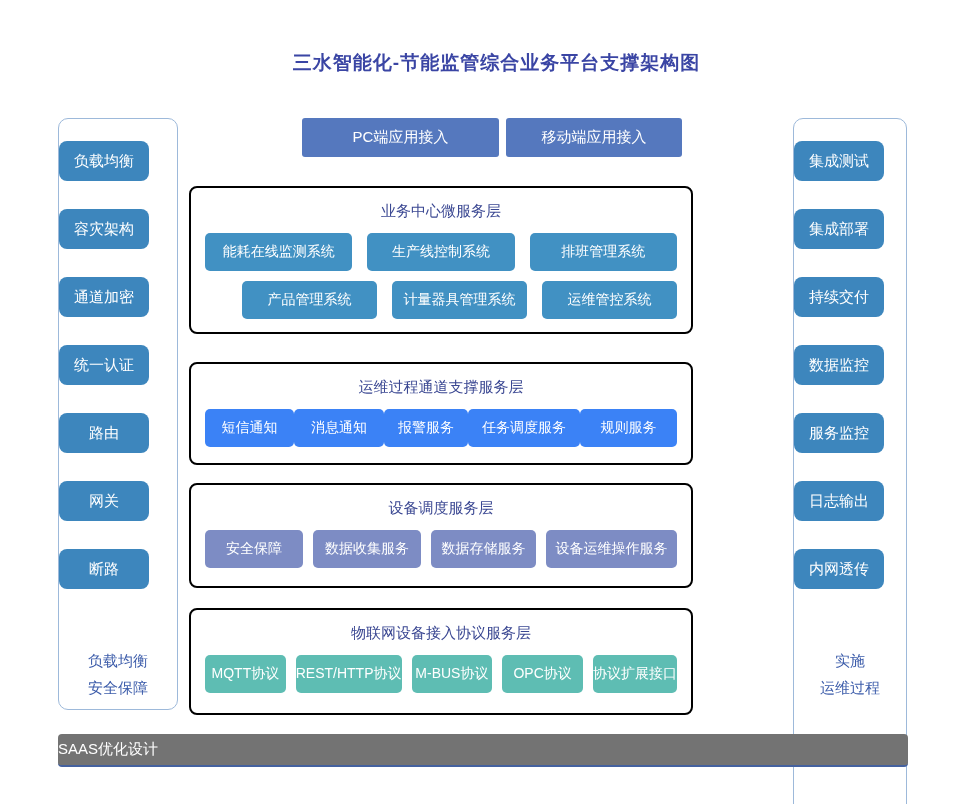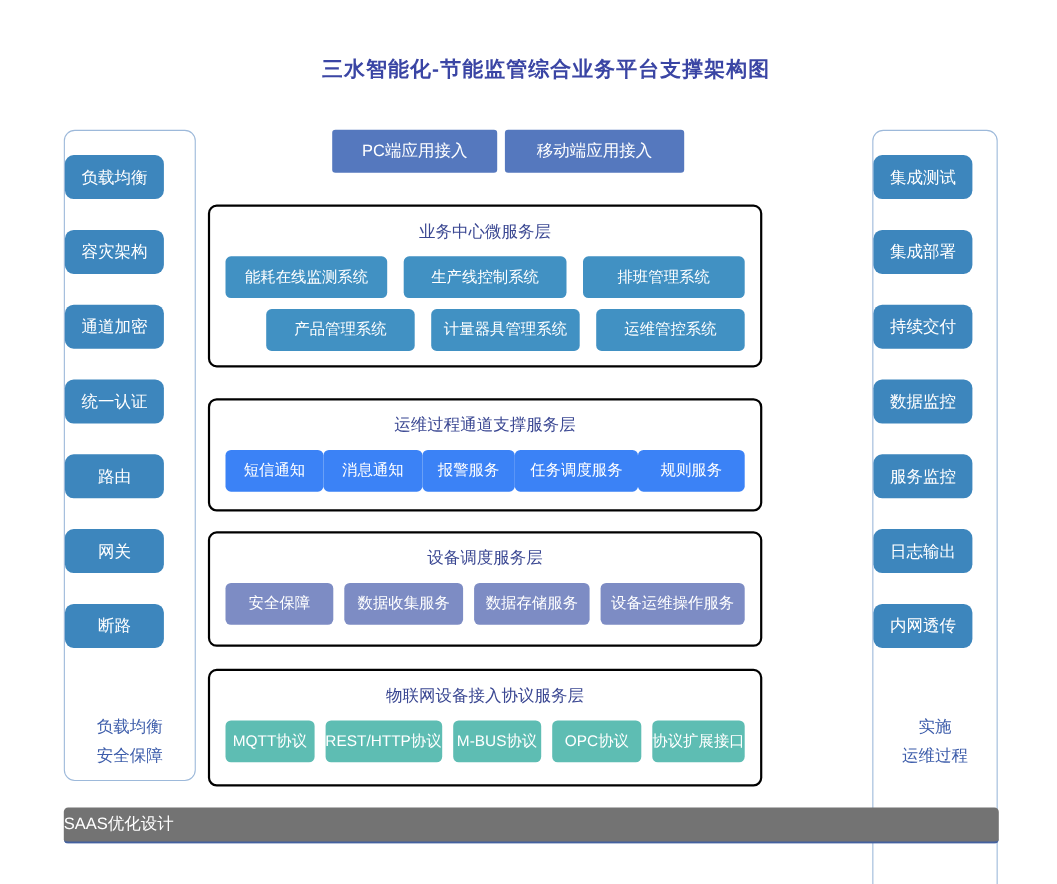--- a/index.html
+++ b/index.html
@@ -32,22 +32,22 @@
     font-size:15px; line-height:27px;
   }
   
   .access-row {
     position:absolute; left:302px; top:118px; display:flex; gap:7px;
   }
   .access-node {
     height:39px; background:#5578be; border-radius:3px; color:#fff;
     font-size:15px; display:flex; align-items:center; justify-content:center;
   }
-  .access-pc { width:150px; }
-  .access-mobile { width:163px; }
+  .access-pc { width:197px; }
+  .access-mobile { width:176px; }
   
   .section {
     position:absolute; left:189px; width:504px;
     border:2px solid #000000; border-radius:8px; background:#fff;
     padding:12px 14px;
   }
   .sec1 { top:186px; height:148px; }
   .sec2 { top:362px; height:103px; }
   .sec3 { top:483px; height:105px; }
   .sec4 { top:608px; height:107px; }

